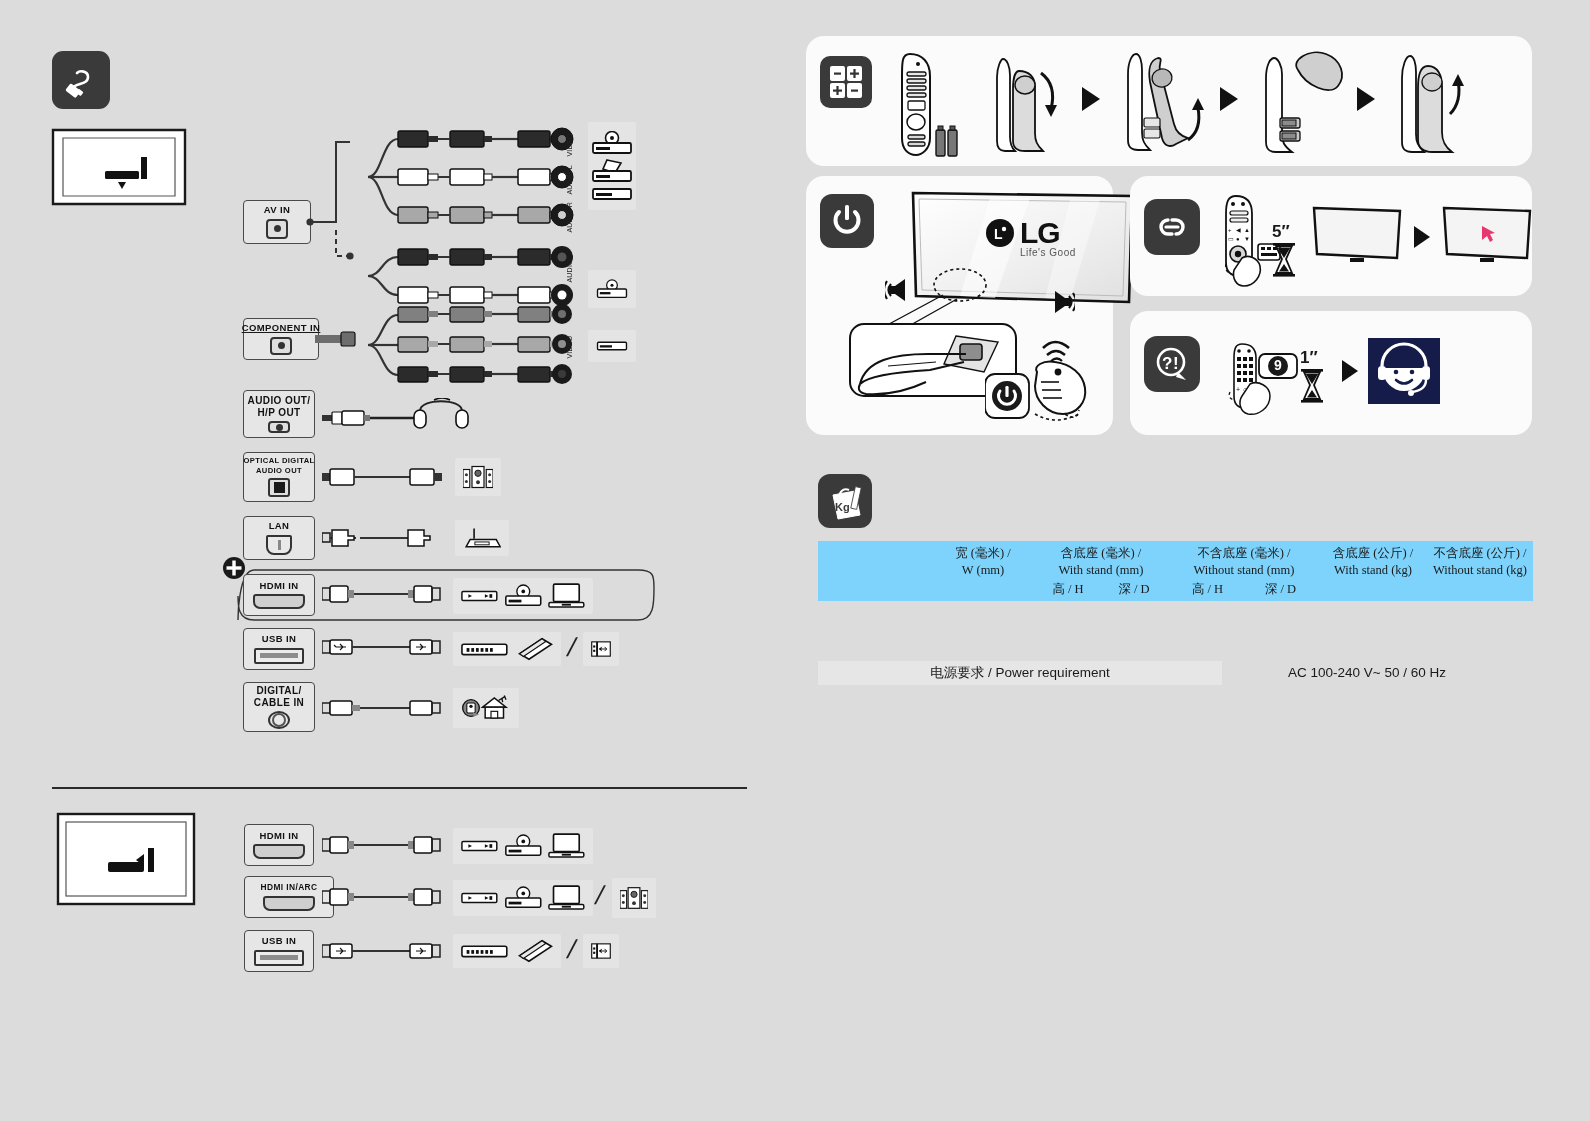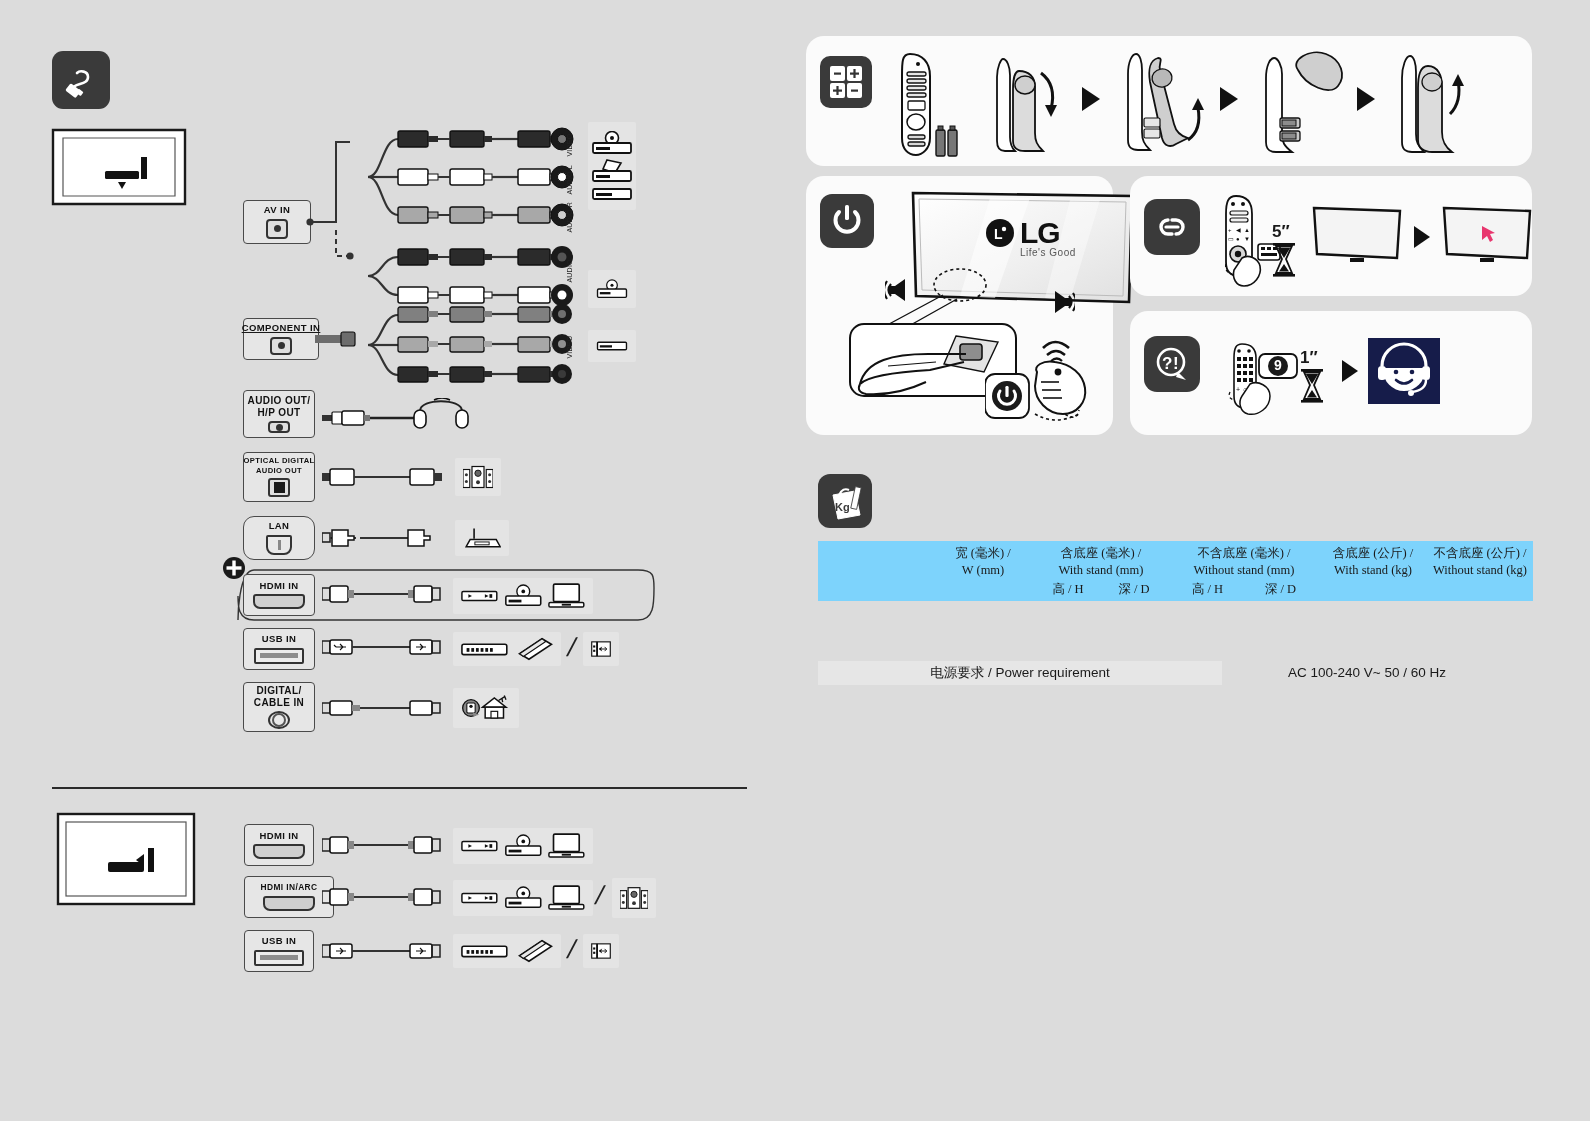--- a/index.html
+++ b/index.html
@@ -369,21 +369,21 @@
         <circle cx="4.5" cy="22" r="2" fill="#333"></circle>
       <rect x="12" y="2" width="16" height="28" fill="#fff" stroke="#111" stroke-width="1.6"></rect>
       <circle cx="20" cy="11" r="4.2" fill="#666" stroke="#111" stroke-width="1.2"></circle>
       <circle cx="20" cy="23" r="2.6" fill="#333"></circle>
       <rect x="31" y="6" width="9" height="24" fill="#fff" stroke="#111" stroke-width="1.5"></rect>
       <circle cx="35.5" cy="13" r="2" fill="#333"></circle>
         <circle cx="35.5" cy="22" r="2" fill="#333"></circle>
     </svg>
   </div>
 
-  <div class="abs port" style="left:243px;top:516px;width:72px;height:44px;border-radius:11px;">
+  <div class="abs port" style="left:243px;top:516px;width:72px;height:44px;">
     <div class="port-label">LAN</div>
     <div class="jack-lan"></div>
   </div>
   <svg class="abs" style="left:322px;top:527px;" width="120" height="22" viewBox="0 0 120 22">
     <rect x="0" y="6" width="8" height="9" fill="none" stroke="#222" stroke-width="1.6"></rect>
     <path d="M8 11 H34" stroke="#333" stroke-width="2"></path>
     <path d="M10 3 h16 v6 h6 v4 h-6 v6 h-16 z" fill="#fff" stroke="#111" stroke-width="1.5"></path>
     <path d="M38 11 H86" stroke="#333" stroke-width="2"></path>
     <path d="M86 3 h16 v6 h6 v4 h-6 v6 h-16 z" fill="#fff" stroke="#111" stroke-width="1.5"></path>
   </svg>

